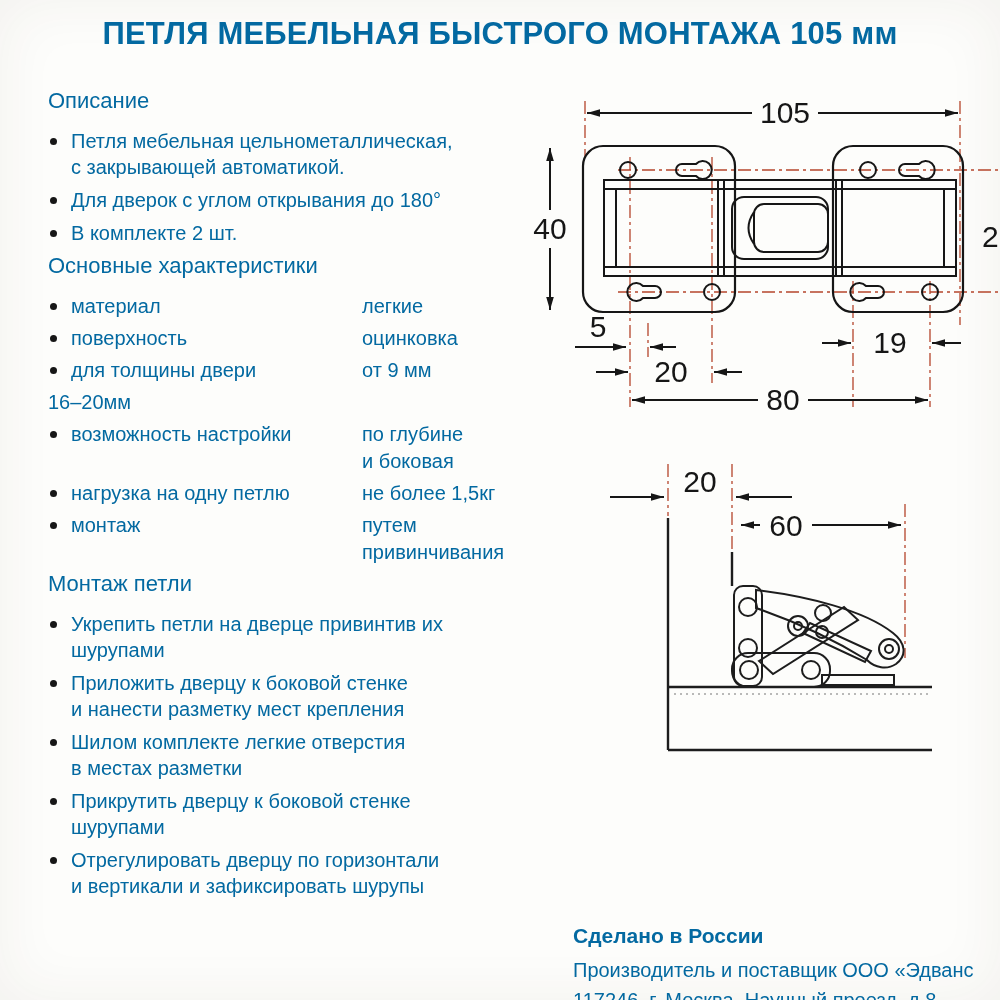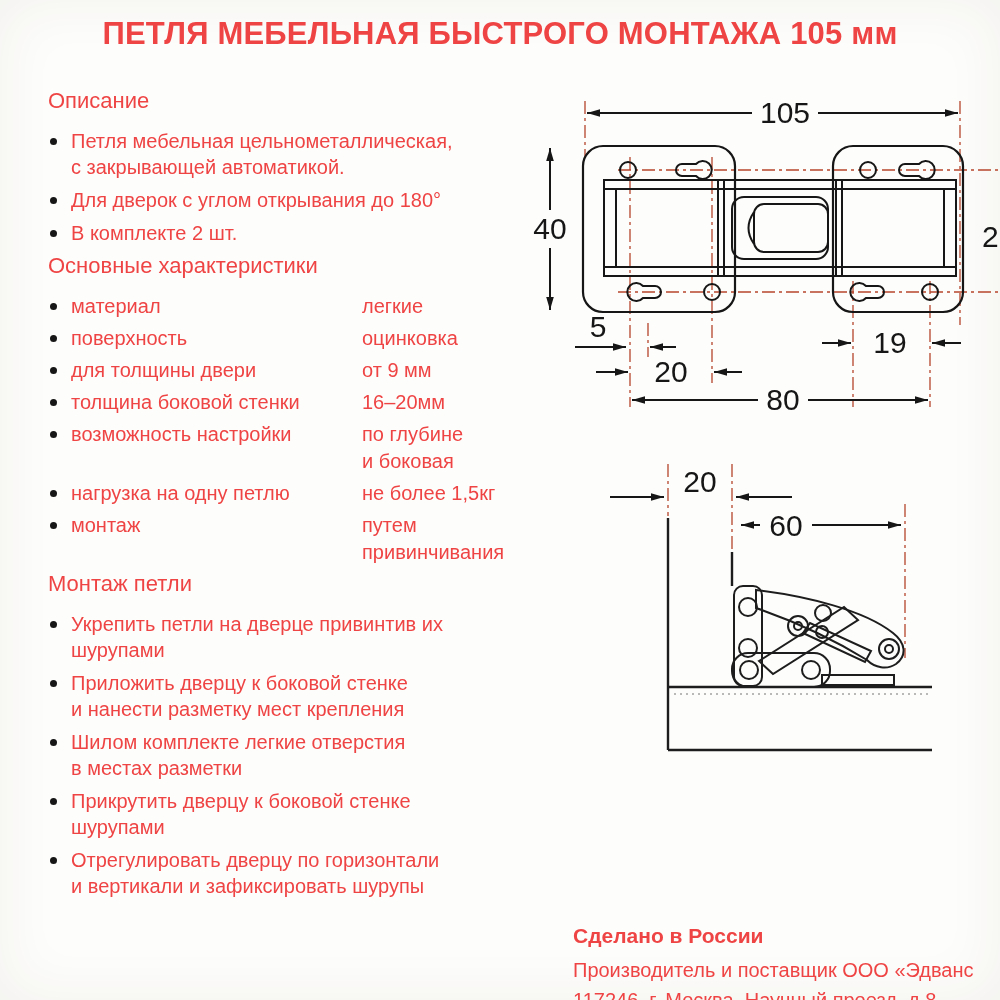--- a/index.html
+++ b/index.html
@@ -3,21 +3,21 @@
 <meta charset="utf-8">
 <style>
   html,body { margin:0; padding:0; }
   .page {
     position: relative;
     width: 1000px;
     height: 1000px;
     background: #fdfdfb;
     overflow: hidden;
     font-family: "Liberation Sans", sans-serif;
-    color: #ef4444;
+    color: #0369a1;
     box-shadow: inset 0 0 60px rgba(60,50,40,0.06);
   }
   .page-title {
     position: absolute;
     top: 16px; left: 0; right: 0;
     text-align: center;
     font-size: 31px;
     font-weight: 700;
     letter-spacing: 0.2px;
     white-space: nowrap;
@@ -115,24 +115,20 @@
         <span class="char-value">оцинковка</span>
       </div>
       <div class="char-row">
         <span class="char-left">
             <span class="dot"></span>
             <span class="char-label">для толщины двери</span>
           </span>
         <span class="char-value">от 9 мм</span>
       </div>
       <div class="char-row">
-        <span class="char-left">
-            <span class="dot"></span>
-            <span class="char-label">толщина боковой стенки</span>
-          </span>
         <span class="char-value">16–20мм</span>
       </div>
       <div class="char-row">
         <span class="char-left">
             <span class="dot"></span>
             <span class="char-label">возможность настройки</span>
           </span>
         <span class="char-value">по глубине
 и боковая</span>
       </div>

